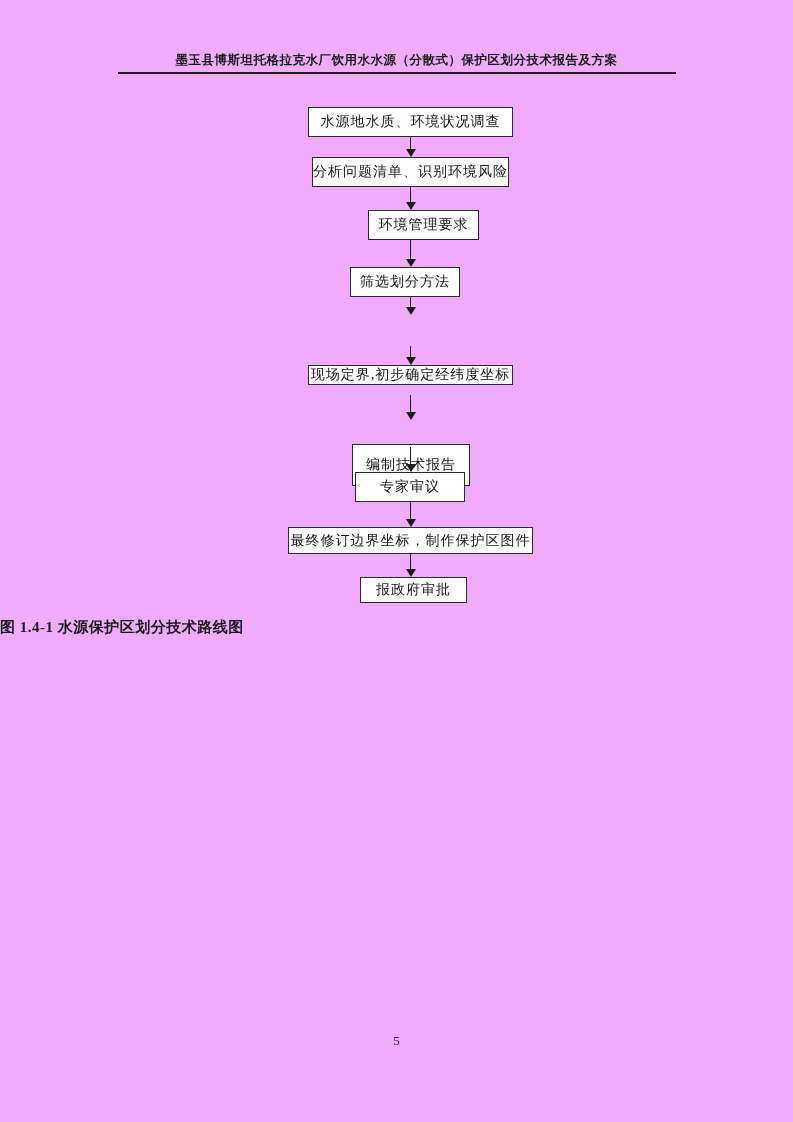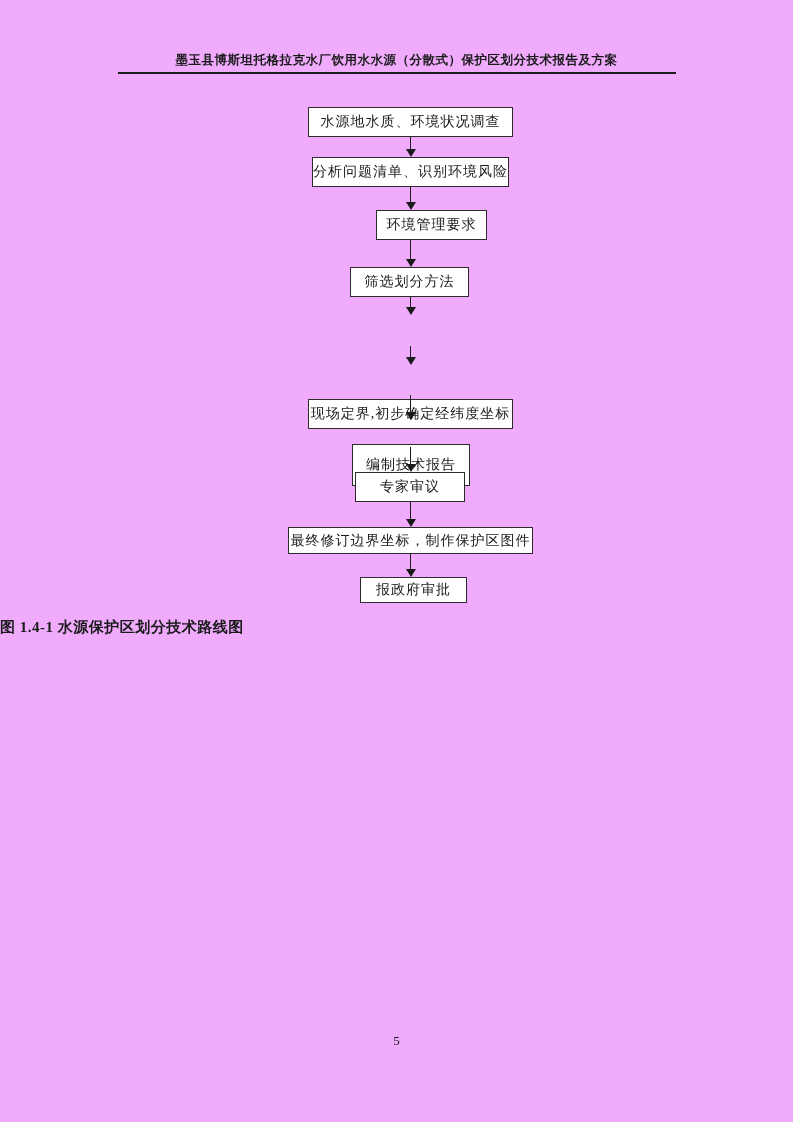--- a/index.html
+++ b/index.html
@@ -40,24 +40,24 @@
     background: #ffffff;
     display: flex;
     align-items: center;
     justify-content: center;
     font-size: 14px;
     letter-spacing: 1px;
     white-space: nowrap;
   }
   .n1  { left: 308px; top: 107px; width: 205px; height: 30px; }
   .n2  { left: 312px; top: 157px; width: 197px; height: 30px; }
-  .n3  { left: 376px; top: 210px; width: 111px; height: 30px; }
-  .n4  { left: 350px; top: 267px; width: 119px; height: 30px; }
+  .n3  { left: 368px; top: 210px; width: 111px; height: 30px; }
+  .n4  { left: 350px; top: 267px; width: 110px; height: 30px; }
   .n5  { left: 322px; top: 315px; width: 180px; height: 31px; }
-  .n6  { left: 308px; top: 365px; width: 205px; height: 30px; margin-top: 34px; }
+  .n6  { left: 308px; top: 365px; width: 205px; height: 20px; }
   .n7  { left: 352px; top: 444px; width: 118px; height: 42px; }
   .n8  { left: 355px; top: 472px; width: 110px; height: 30px; }
   .n9  { left: 288px; top: 527px; width: 245px; height: 27px; }
   .n10 { left: 360px; top: 577px; width: 107px; height: 26px; }
 
   .arrow {
     position: absolute;
     left: 405px;
     width: 11px;
     display: flex;

